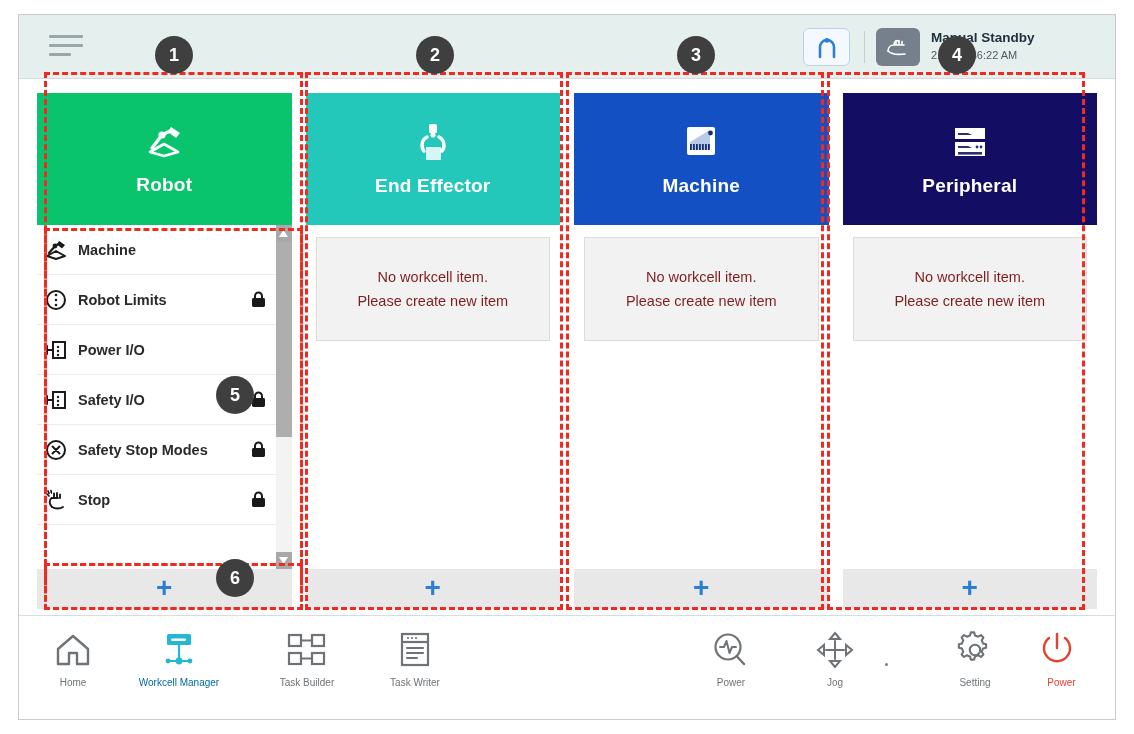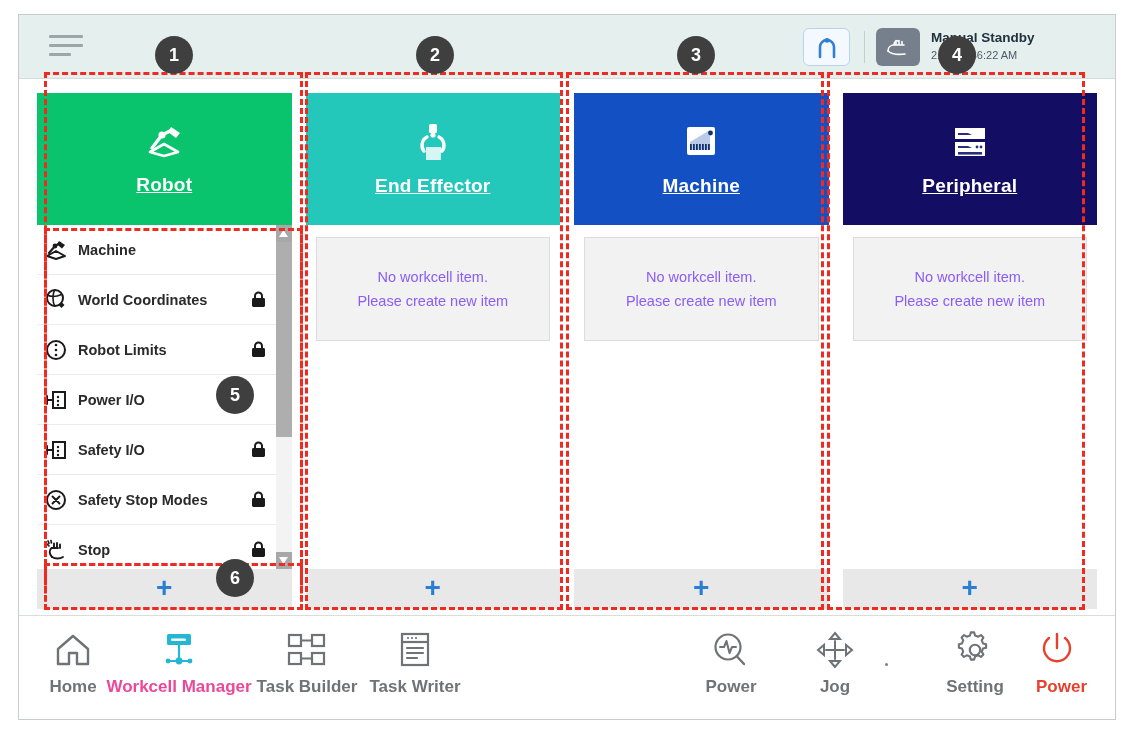--- a/index.html
+++ b/index.html
@@ -123,21 +123,20 @@
     align-items: center;
     justify-content: center;
     gap: 12px;
     flex: 0 0 auto;
   }
   .col-header .title {
     font-size: 19px;
     font-weight: bold;
     color: #ffffff;
     letter-spacing: .2px;
-    text-decoration: underline;
   }
 
   .col-body {
     flex: 1 1 auto;
     position: relative;
     background: #ffffff;
     overflow: hidden;
   }
 
   .col-footer {
@@ -163,21 +162,21 @@
     background: #f2f2f2;
     border: 1px solid #dcdcdc;
     display: flex;
     flex-direction: column;
     align-items: center;
     justify-content: center;
     gap: 4px;
   }
   .empty-box span {
     font-size: 14.5px;
-    color: #8b5cf6;
+    color: #7f1d1d;
     line-height: 20px;
     text-align: right;
   }
 
   
   #robot-list {
     position: absolute;
     left: 0; top: 0; right: 16px; bottom: 0;
   }
   .list-item {
@@ -239,26 +238,26 @@
   .nav-item {
     position: absolute;
     top: 14px;
     width: 104px;
     display: flex;
     flex-direction: column;
     align-items: center;
     gap: 7px;
   }
   .nav-item .nav-label {
-    font-size: 17px;
-    font-weight: bold;
+    font-size: 10px;
+    font-weight: normal;
     color: #6d7377;
     white-space: nowrap;
   }
-  .nav-item.active .nav-label { color: #ec4899; }
+  .nav-item.active .nav-label { color: #0369a1; }
   .nav-item.power .nav-label { color: #e8402f; padding-left: 9px; }
   .nav-icon { height: 40px; display: flex; align-items: center; justify-content: center; }
 
   #nav-dot {
     position: absolute;
     left: 866px; top: 47px;
     width: 3px; height: 3px;
     background: #7a8084;
     border-radius: 50%;
   }
@@ -344,36 +343,20 @@
             </span>
             <span class="li-label">Machine</span>
             <span class="li-lock hidden">
               <svg width="15" height="17" viewBox="0 0 15 17">
                   <rect x="1" y="7" width="13" height="9" rx="1.4" fill="#1a1a1a"></rect>
                   <path d="M4 7 V5 a3.5 3.5 0 0 1 7 0 V7" fill="none" stroke="#1a1a1a" stroke-width="2"></path>
                 </svg>
             </span>
           </div>
 
-          <div class="list-item">
-            <span class="li-icon">
-              <svg width="24" height="24" viewBox="0 0 24 24">
-                <circle cx="11" cy="10" r="8" fill="none" stroke="#1a1a1a" stroke-width="2"></circle>
-                <path d="M3.4 7 C7 9 12 9 17.5 6.5 M11 2 C8.4 5 8.4 15 11 18" fill="none" stroke="#1a1a1a" stroke-width="1.6"></path>
-                <path d="M17.5 14 l3 3 -3 3 -3 -3 z" fill="#1a1a1a"></path>
-              </svg>
-            </span>
-            <span class="li-label">World Coordinates</span>
-            <span class="li-lock">
-              <svg width="15" height="17" viewBox="0 0 15 17">
-                  <rect x="1" y="7" width="13" height="9" rx="1.4" fill="#1a1a1a"></rect>
-                  <path d="M4 7 V5 a3.5 3.5 0 0 1 7 0 V7" fill="none" stroke="#1a1a1a" stroke-width="2"></path>
-                </svg>
-            </span>
-          </div>
 
           <div class="list-item">
             <span class="li-icon">
               <svg width="24" height="24" viewBox="0 0 24 24">
                 <circle cx="12" cy="12" r="9" fill="none" stroke="#1a1a1a" stroke-width="2"></circle>
                 <circle cx="12" cy="7" r="1.3" fill="#1a1a1a"></circle>
                 <circle cx="12" cy="12" r="1.3" fill="#1a1a1a"></circle>
                 <circle cx="12" cy="17" r="1.3" fill="#1a1a1a"></circle>
               </svg>
             </span>

